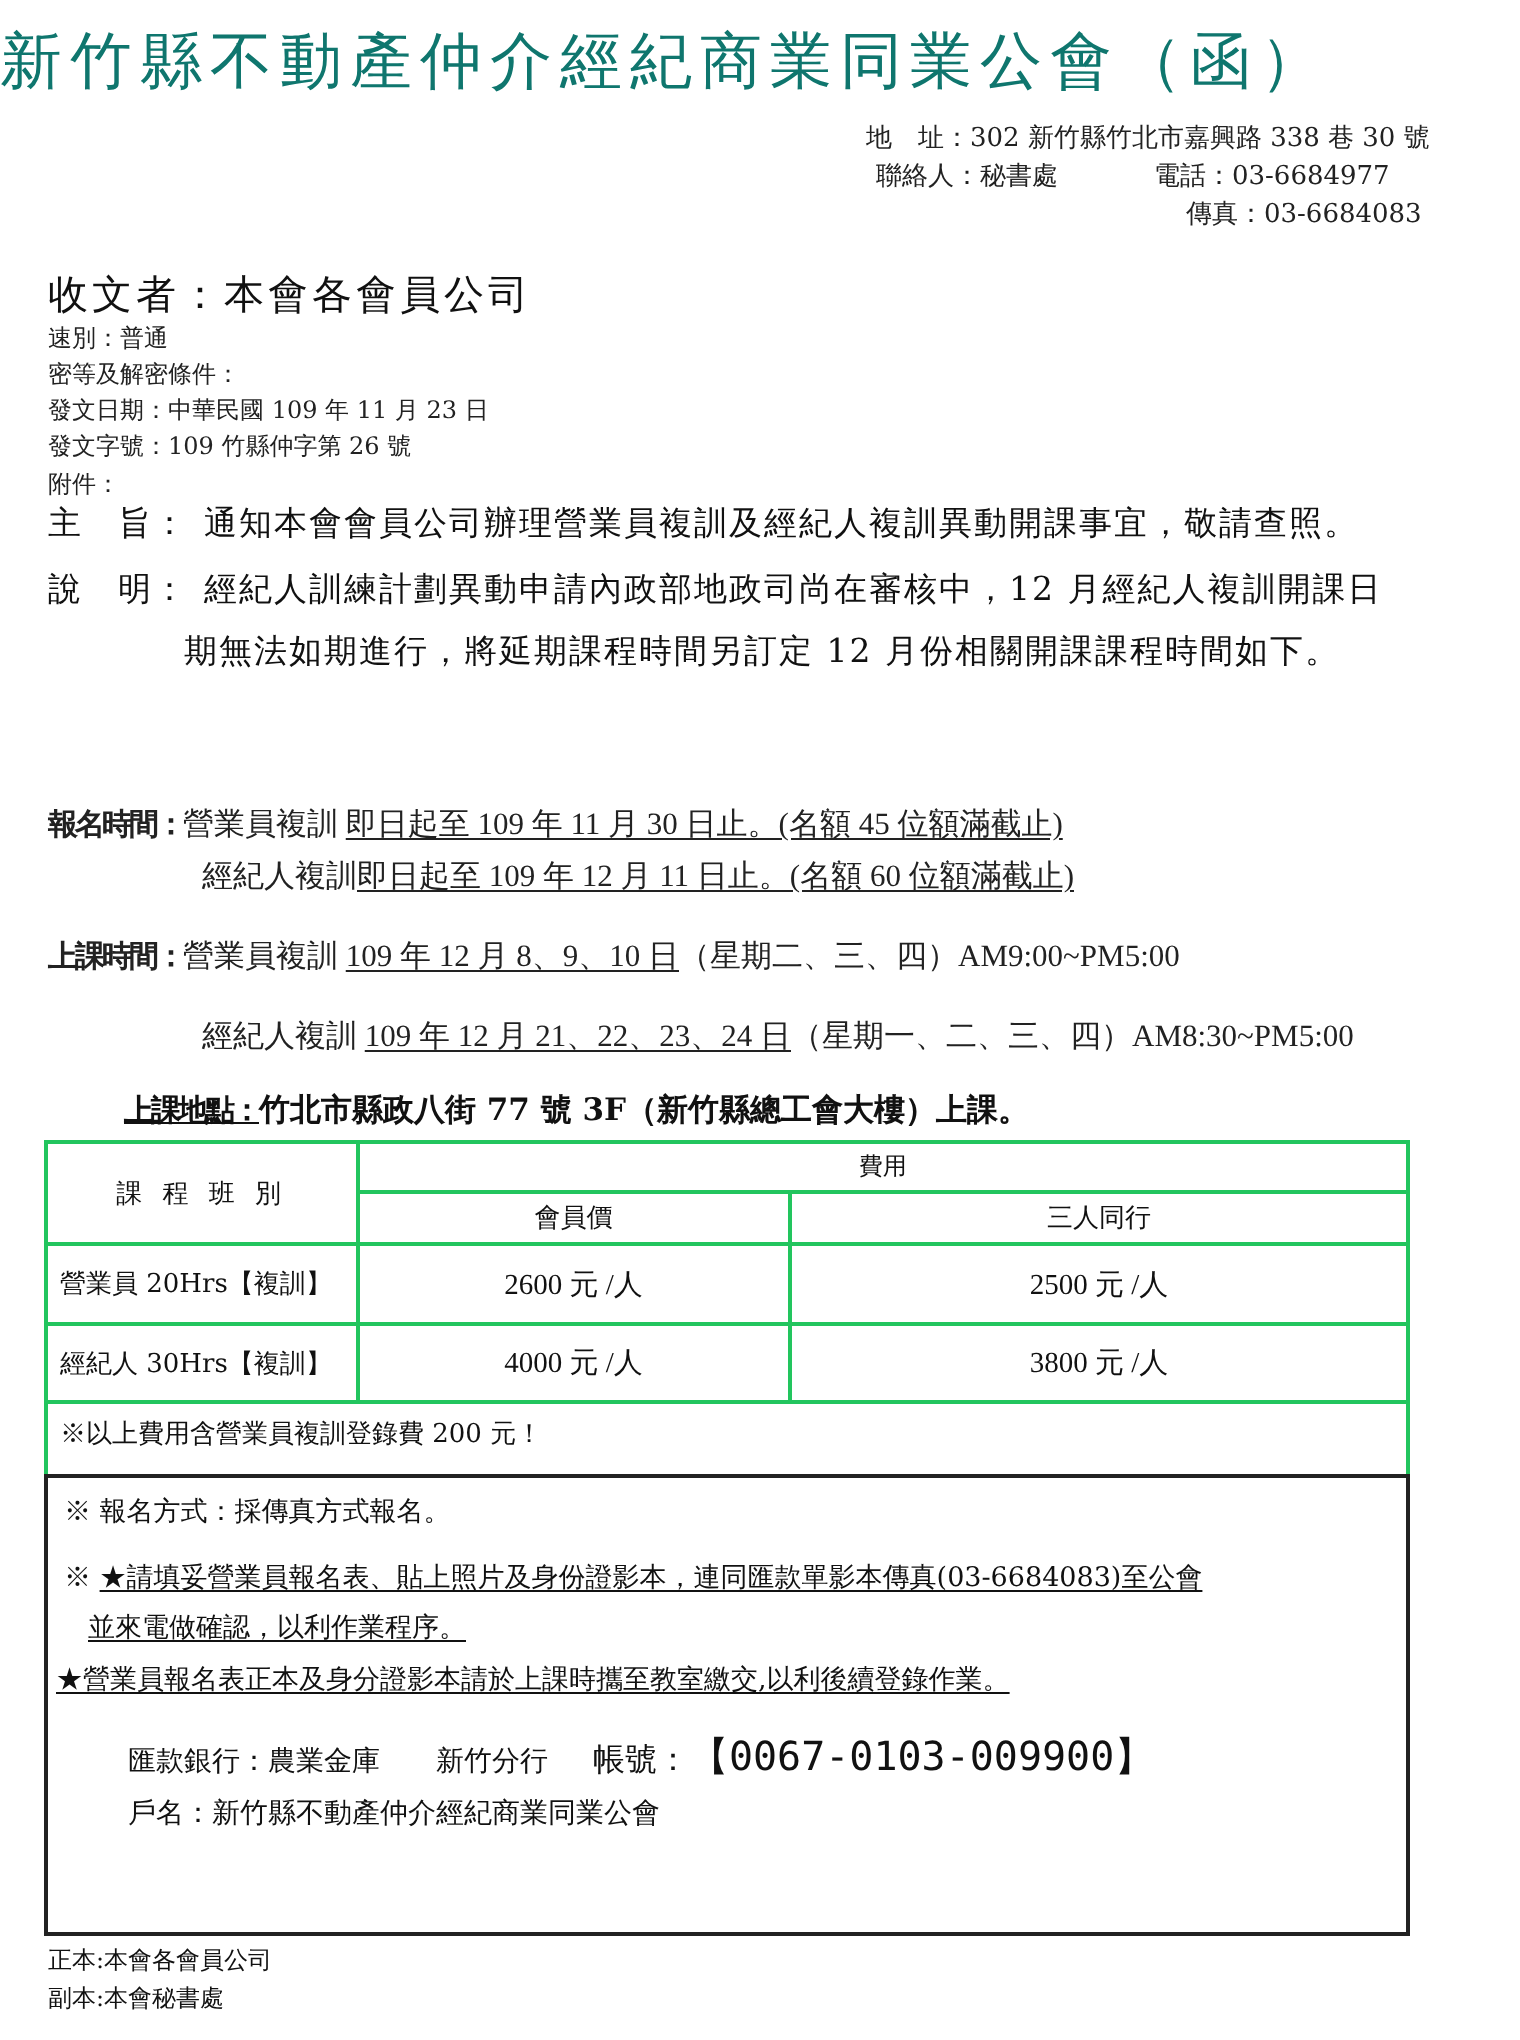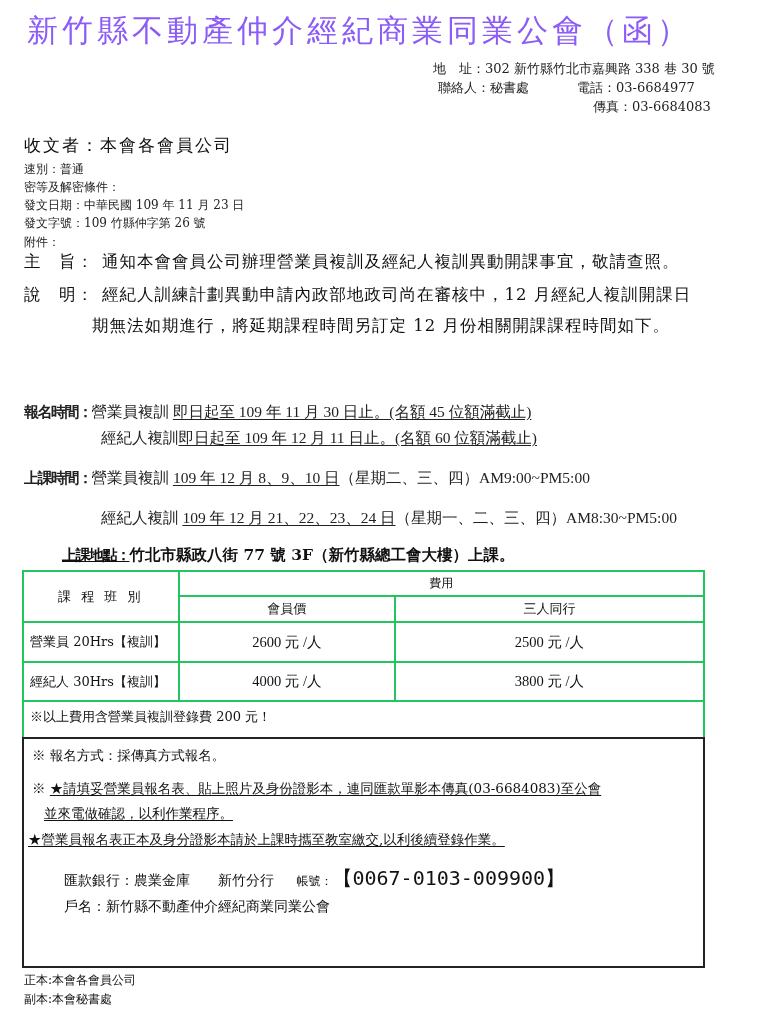--- a/index.html
+++ b/index.html
@@ -1,22 +1,22 @@
 <!DOCTYPE html>
 <html><head>
 <meta charset="utf-8">
 <style>
   * { margin:0; padding:0; box-sizing:border-box; }
   html, body { width:760px; height:1020px; background:#ffffff; overflow:hidden; }
   body { position:relative; font-family:"DejaVu Serif", "Liberation Serif", serif; color:#111; }
   .abs { position:absolute; white-space:nowrap; }
-  .title { left:0; width:692px; top:10px; text-align:right; font-size:31px; letter-spacing:4px; color:#8b5cf6; }
+  .title { left:0; width:692px; top:10px; text-align:left; font-size:31px; letter-spacing:4px; color:#0f766e; }
   .hdr { font-size:13px; color:#222; }
   .meta { font-size:12px; color:#222; left:24px; }
-  .recipient { left:24px; top:134px; font-size:17px; letter-spacing:2px; }
+  .recipient { left:24px; top:134px; font-size:20px; letter-spacing:2px; }
   .subject { font-size:16.5px; letter-spacing:1px; }
   .label-bold { font-family:"Liberation Sans", sans-serif; font-weight:bold; letter-spacing:-1.5px; font-size:15px; }
   .sched { font-family:"Liberation Serif", serif; font-size:15.5px; color:#222; }
   .u { text-decoration:underline; text-underline-offset:2px; }
   .loc { font-size:15.5px; font-weight:bold; }
   table.fee { position:absolute; left:22px; top:570px; width:683px; border-collapse:collapse; font-size:13px; }
   table.fee td { border:2px solid #22c55e; text-align:center; }
   .box { position:absolute; left:22px; top:737px; width:683px; height:231px; border:2px solid #222; border-top:2.5px solid #222; }
   .box .line { position:absolute; white-space:nowrap; font-size:13.5px; left:8px; }
   .foot { font-size:12px; left:24px; }
@@ -98,21 +98,21 @@
 
   <div class="box">
     <div class="line" style="top:8px;">※ 報名方式：採傳真方式報名。</div>
     <div class="line" style="top:41px;">
       <span>※ </span><span class="u">★請填妥營業員報名表、貼上照片及身份證影本，連同匯款單影本傳真(03-6684083)至公會</span>
     </div>
     <div class="line u" style="top:66px;left:20px;">並來電做確認，以利作業程序。</div>
     <div class="line u" style="top:92px;left:4px;">★營業員報名表正本及身分證影本請於上課時攜至教室繳交,以利後續登錄作業。</div>
     <div class="line" style="top:126px;left:40px;font-size:14px;">
       <span>匯款銀行：農業金庫　　新竹分行</span>
-      <span style="font-size:12px;margin-left:18px;">帳號：</span><span style="font-size:20px;font-family:'DejaVu Sans Mono',monospace;">【0067-0103-009900】</span>
+      <span style="font-size:16px;margin-left:18px;">帳號：</span><span style="font-size:20px;font-family:'DejaVu Sans Mono',monospace;">【0067-0103-009900】</span>
     </div>
     <div class="line" style="top:159px;left:40px;font-size:14px;">戶名：新竹縣不動產仲介經紀商業同業公會</div>
   </div>
 
   <div class="abs foot" style="top:972px;">正本:本會各會員公司</div>
   <div class="abs foot" style="top:991px;">副本:本會秘書處</div>
 
 </div>
 
 </body></html>

